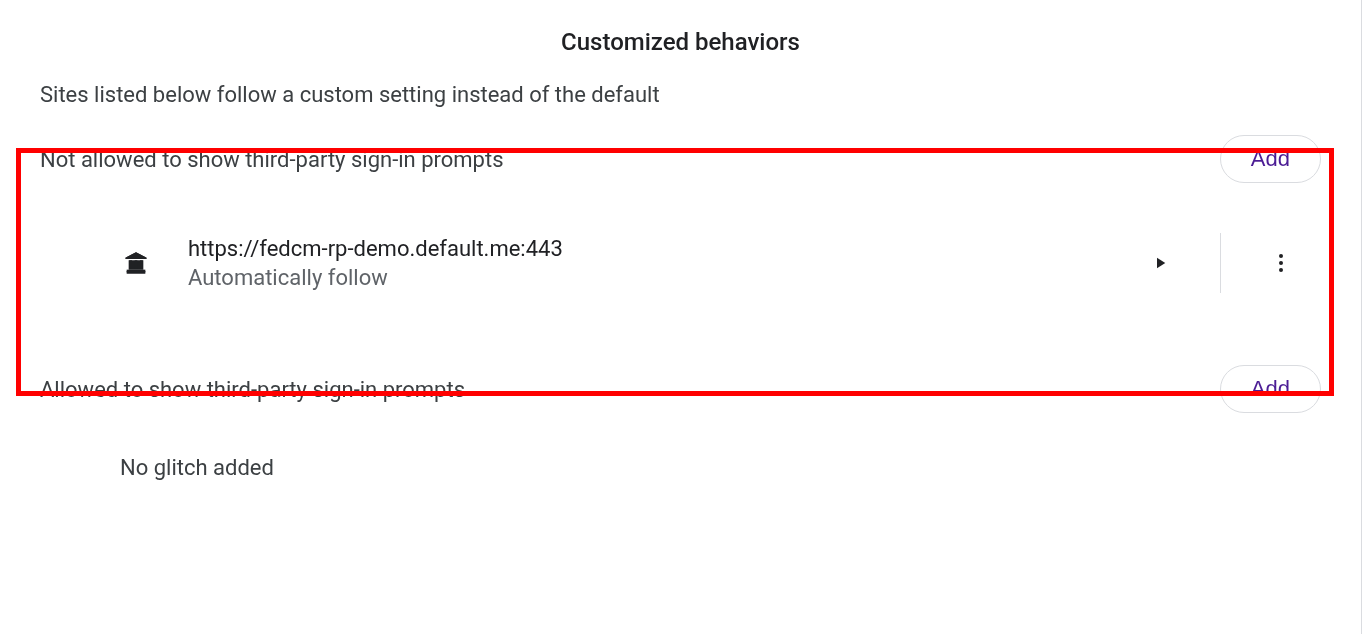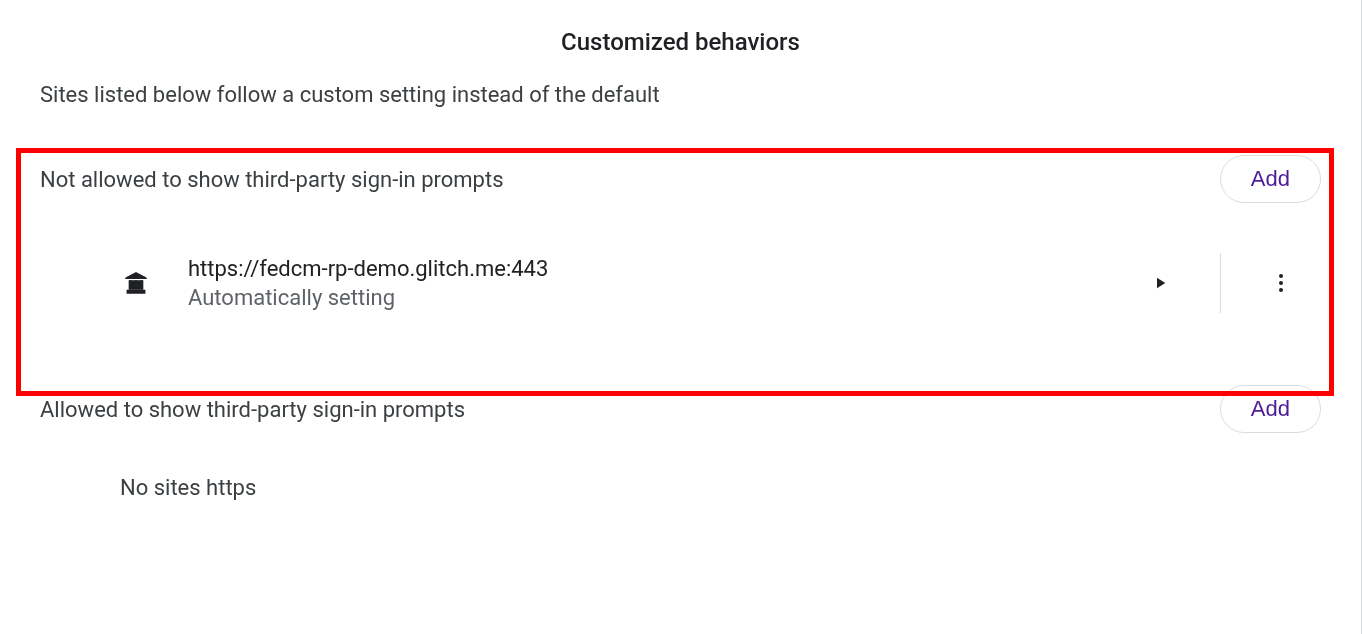--- a/index.html
+++ b/index.html
@@ -22,21 +22,21 @@
     .section-title {
       font-size: 24px;
       font-weight: 500;
       color: #202124;
       margin-bottom: 26px;
       text-align: center;
     }
     .section-description {
       font-size: 22px;
       color: #3c4043;
-      margin-bottom: 36px;
+      margin-bottom: 16px;
     }
     .group-header {
       display: flex;
       align-items: center;
       justify-content: space-between;
       padding: 12px 0;
     }
     .group-label {
       font-size: 22px;
       color: #3c4043;
@@ -139,22 +139,22 @@
         <svg viewBox="0 0 24 24" width="32" height="32" fill="#202124">
           <path d="M6.5 10h11v7h-11v-7zm5.5-6L4 8h16l-8-4zm-7 14h14v2H5v-2z"></path>
           <rect x="7" y="10" width="2" height="6"></rect>
           <rect x="11" y="10" width="2" height="6"></rect>
           <rect x="15" y="10" width="2" height="6"></rect>
           <path d="M12 4L4 8v1h16V8l-8-4z"></path>
           <rect x="5" y="17" width="14" height="2"></rect>
         </svg>
       </span>
       <div class="site-info">
-        <div class="site-url">https://fedcm-rp-demo.glitch.me:443</div>
-        <div class="site-status">Automatically setting</div>
+        <div class="site-url">https://fedcm-rp-demo.default.me:443</div>
+        <div class="site-status">Automatically follow</div>
       </div>
       <div class="row-actions">
         <span class="expand-arrow">
           <svg viewBox="0 0 24 24" width="18" height="18" fill="#202124">
             <path d="M8 5v14l11-7z"></path>
           </svg>
         </span>
         <div class="divider-vert"></div>
         <span class="more-button">
           <svg viewBox="0 0 24 24" width="24" height="24" fill="#202124">
@@ -165,17 +165,17 @@
         </span>
       </div>
     </div>
   </div>
 
   <div class="allowed-group">
     <div class="group-header">
       <span class="group-label">Allowed to show third-party sign-in prompts</span>
       <button class="add-button">Add</button>
     </div>
-    <div class="empty-state">No sites https</div>
+    <div class="empty-state">No glitch added</div>
   </div>
 </div>
 
 <div class="highlight-box"></div>
 
 </body></html>

